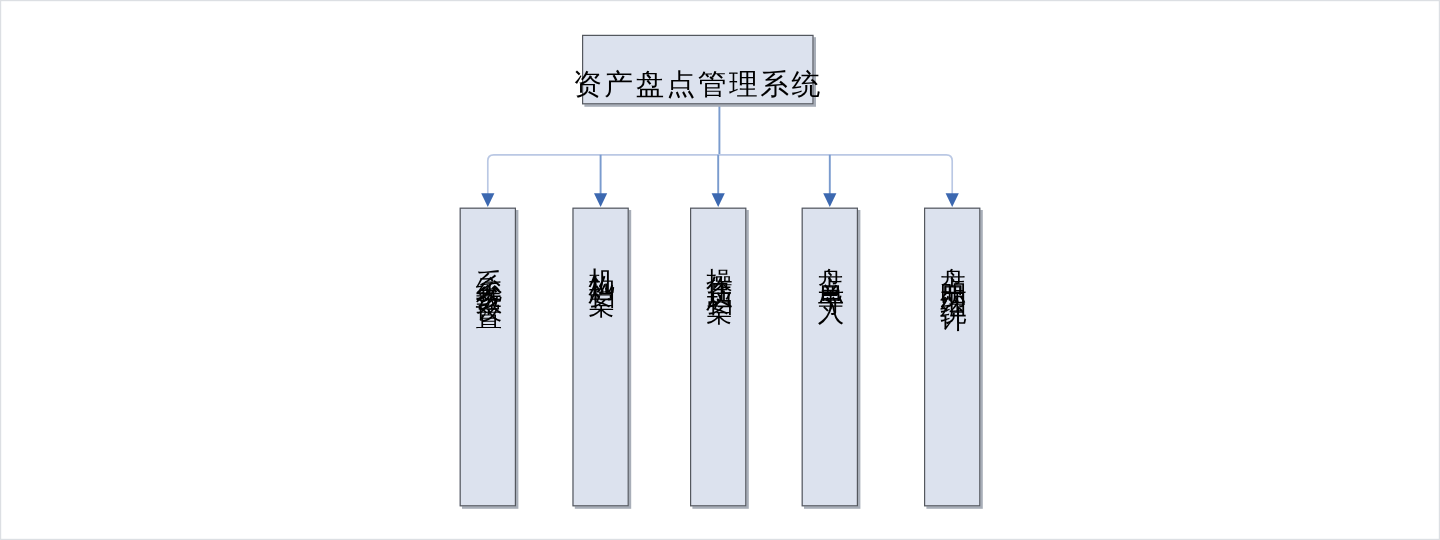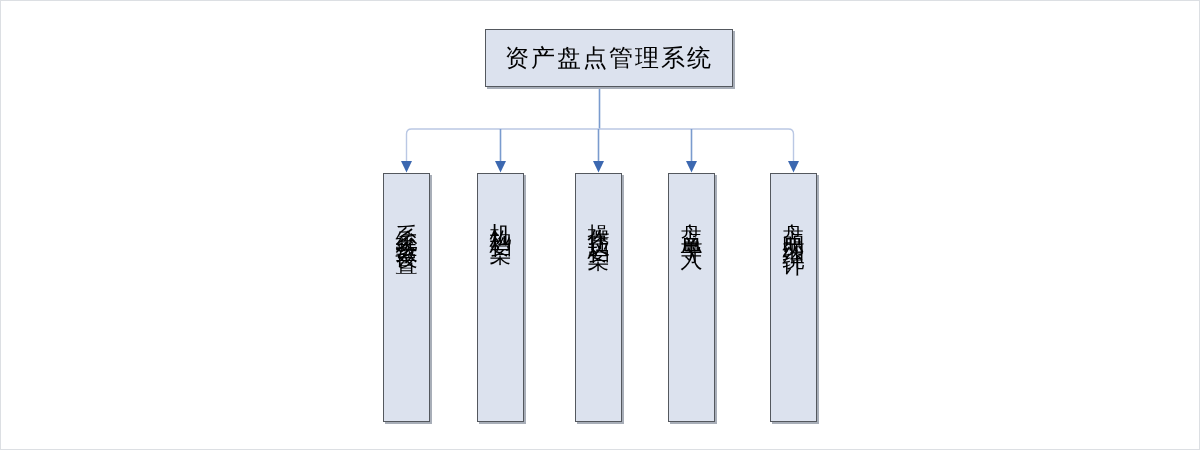--- a/index.html
+++ b/index.html
@@ -30,23 +30,23 @@
     background: var(--box-fill, #dce2ee);
     border: 1px solid var(--box-border, #54585e);
     box-shadow: 2px 2px 0 var(--box-shadow, #a8aeb8);
     display: flex;
     justify-content: center;
     color: #000000;
   }
   .node-root {
     left: 484px;
     top: 28px;
-    width: 248px;
+    width: 193px;
     height: 58px;
-    align-items: center;
+    align-items: flex-end;
     font-size: 24px;
     letter-spacing: 2px;
     white-space: nowrap;
   }
   .node-child {
     top: 172px;
     width: 47px;
     height: 249px;
     align-items: flex-start;
   }

